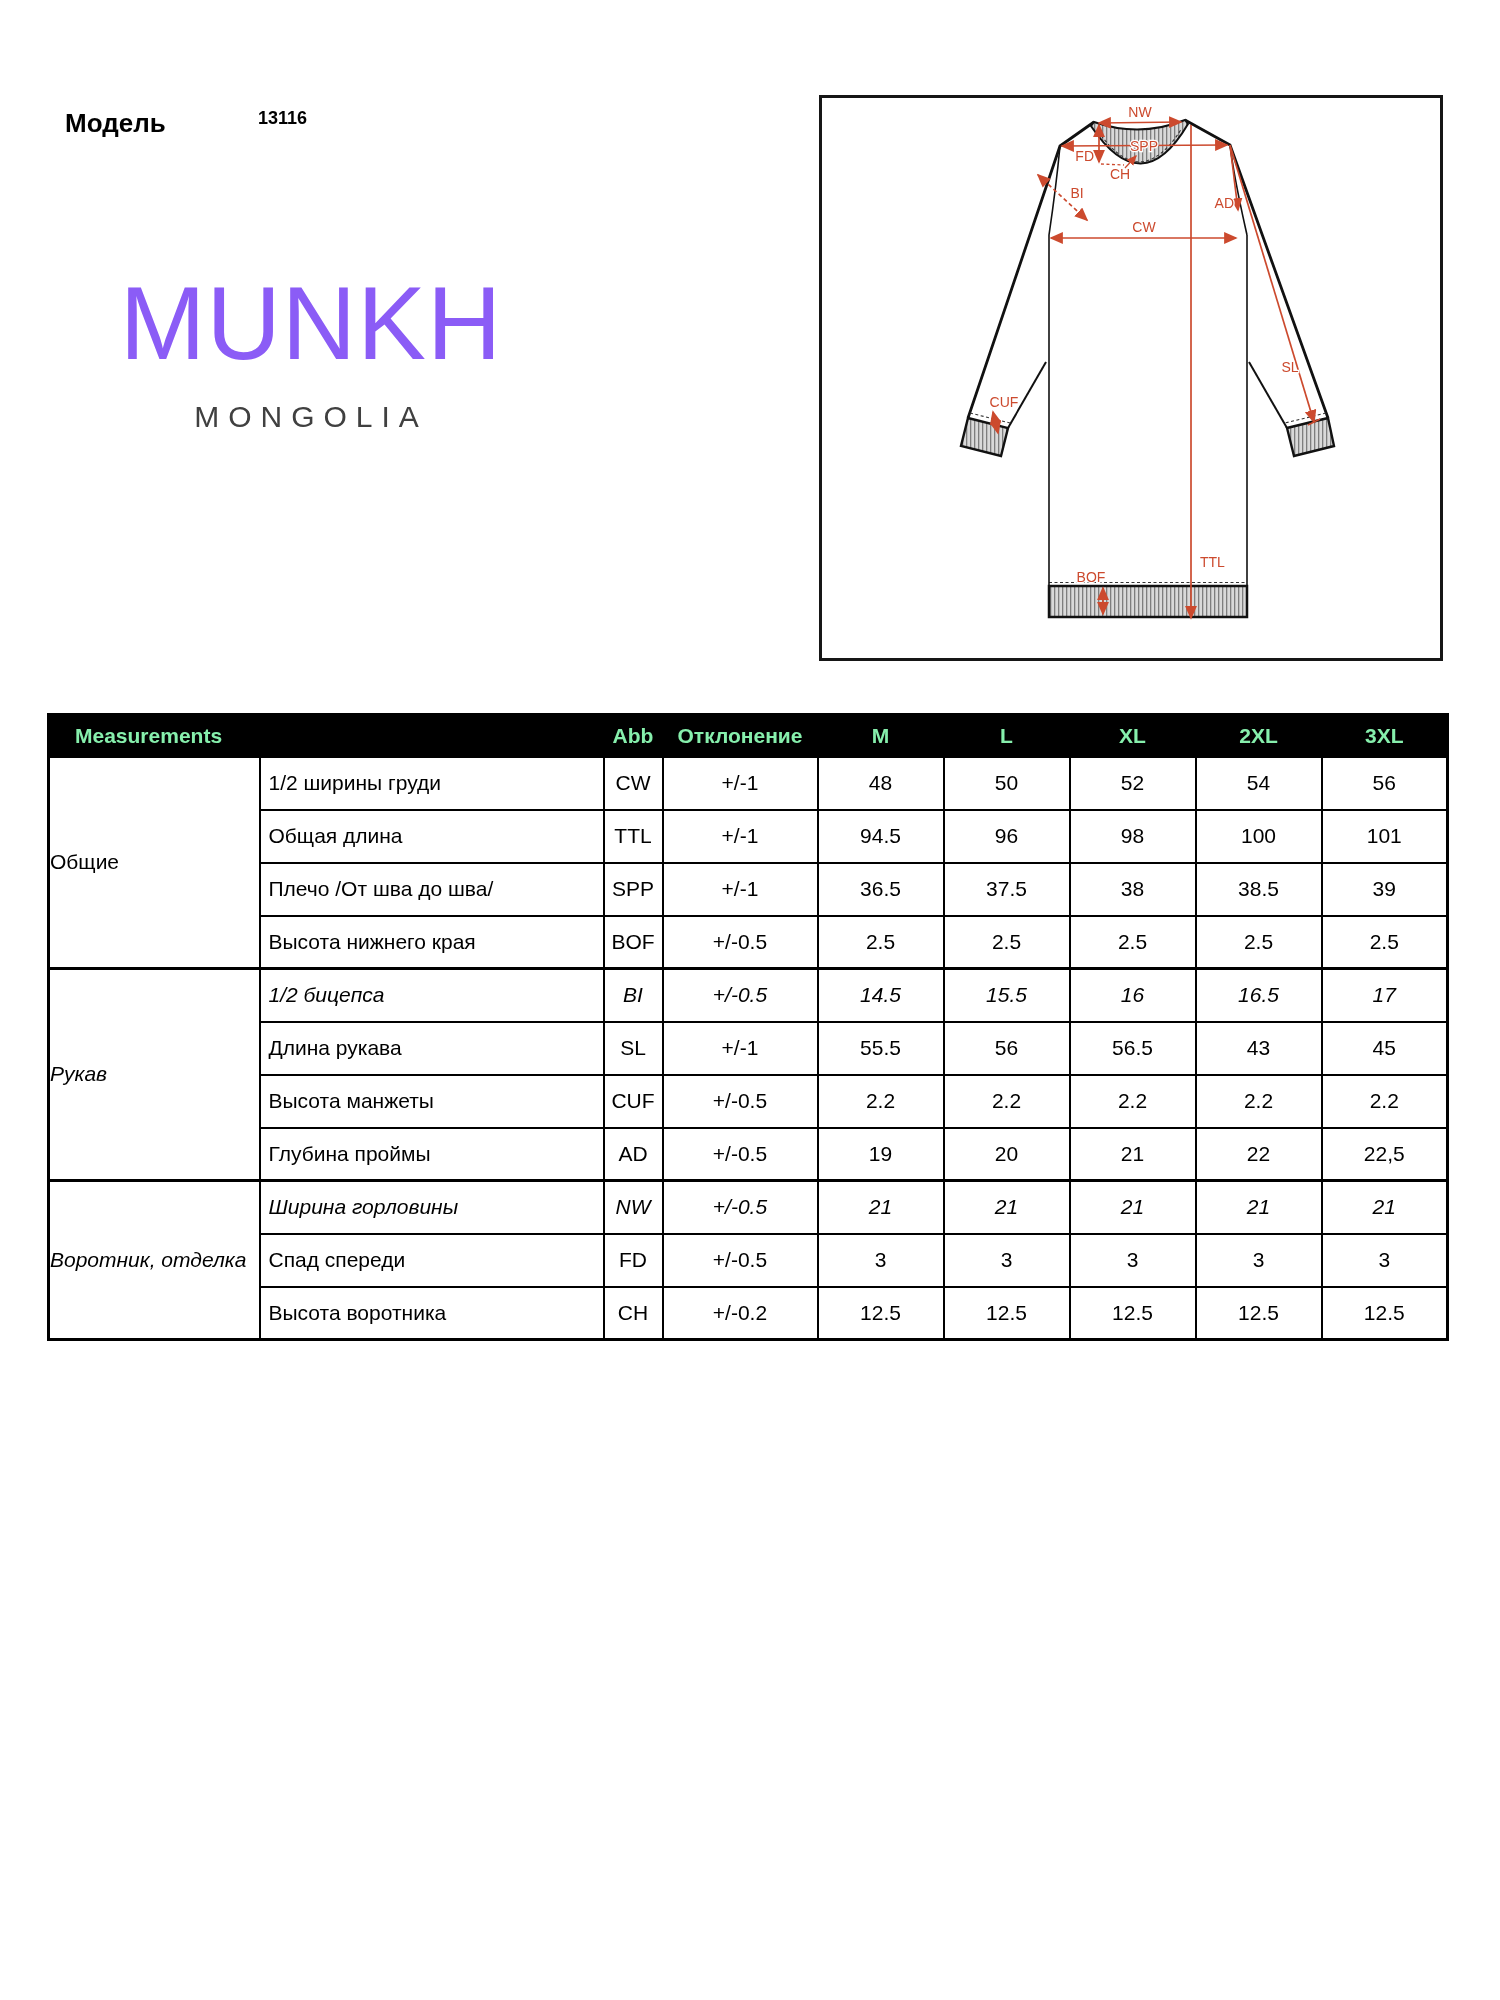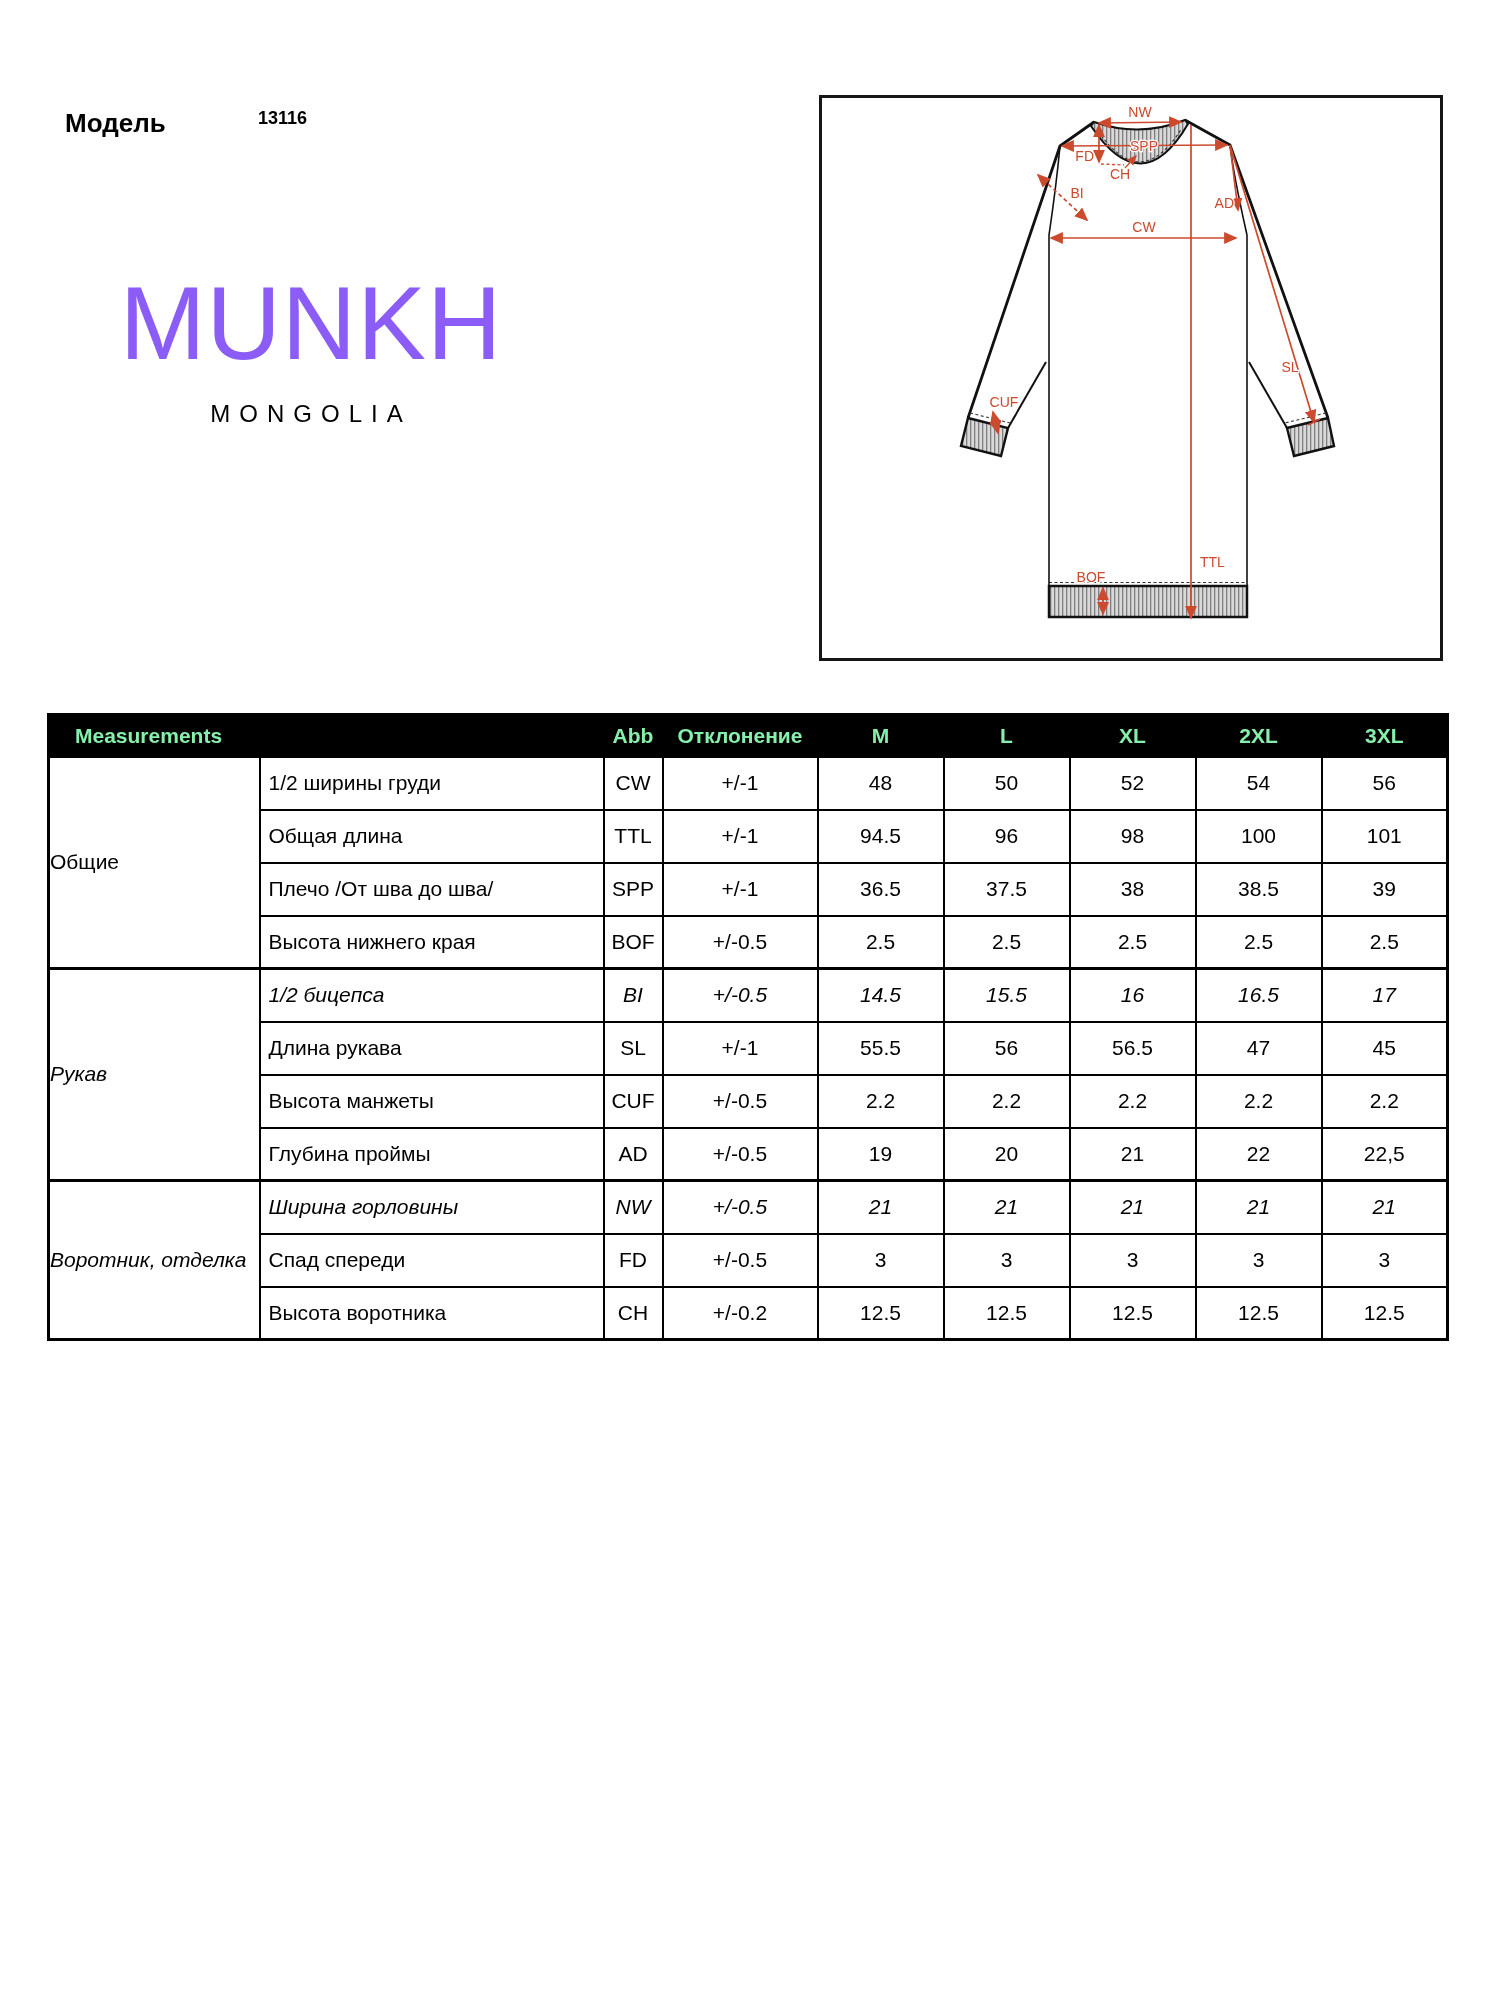--- a/index.html
+++ b/index.html
@@ -12,21 +12,21 @@
   .model-label { position:absolute; left:65px; top:108px; font-size:26px; font-weight:bold; }
   .model-value { position:absolute; left:258px; top:108px; font-size:18px; font-weight:bold; }
   
   .logo { position:absolute; left:116px; top:0; width:390px; }
   .logo-main {
     position:absolute; left:0; top:272px; width:390px; text-align:center;
     font-size:103px; line-height:1; letter-spacing:1px; color:#8b5cf6; font-weight:normal;
   }
   .logo-sub {
     position:absolute; left:0; top:400px; width:390px; text-align:center;
-    font-size:24px; letter-spacing:9px; color:#000000;
+    font-size:30px; letter-spacing:9px; color:#404040;
   }
   
   .sketch-frame {
     position:absolute; left:819px; top:95px; width:624px; height:566px;
     border:3px solid #161616; background:#fff;
   }
   .sketch-frame svg { position:absolute; left:0; top:0; width:100%; height:100%; }
   .ann-text { font-family:"Liberation Sans", sans-serif; font-size:14px; }
   
   table.size-table {
@@ -213,21 +213,21 @@
           <td>16.5</td>
           <td>17</td>
         </tr>
         <tr>
           <td class="name-cell">Длина рукава</td>
           <td>SL</td>
           <td>+/-1</td>
           <td>55.5</td>
           <td>56</td>
           <td>56.5</td>
-          <td>47</td>
+          <td>43</td>
           <td>45</td>
         </tr>
         <tr>
           <td class="name-cell">Высота манжеты</td>
           <td>CUF</td>
           <td>+/-0.5</td>
           <td>2.2</td>
           <td>2.2</td>
           <td>2.2</td>
           <td>2.2</td>

